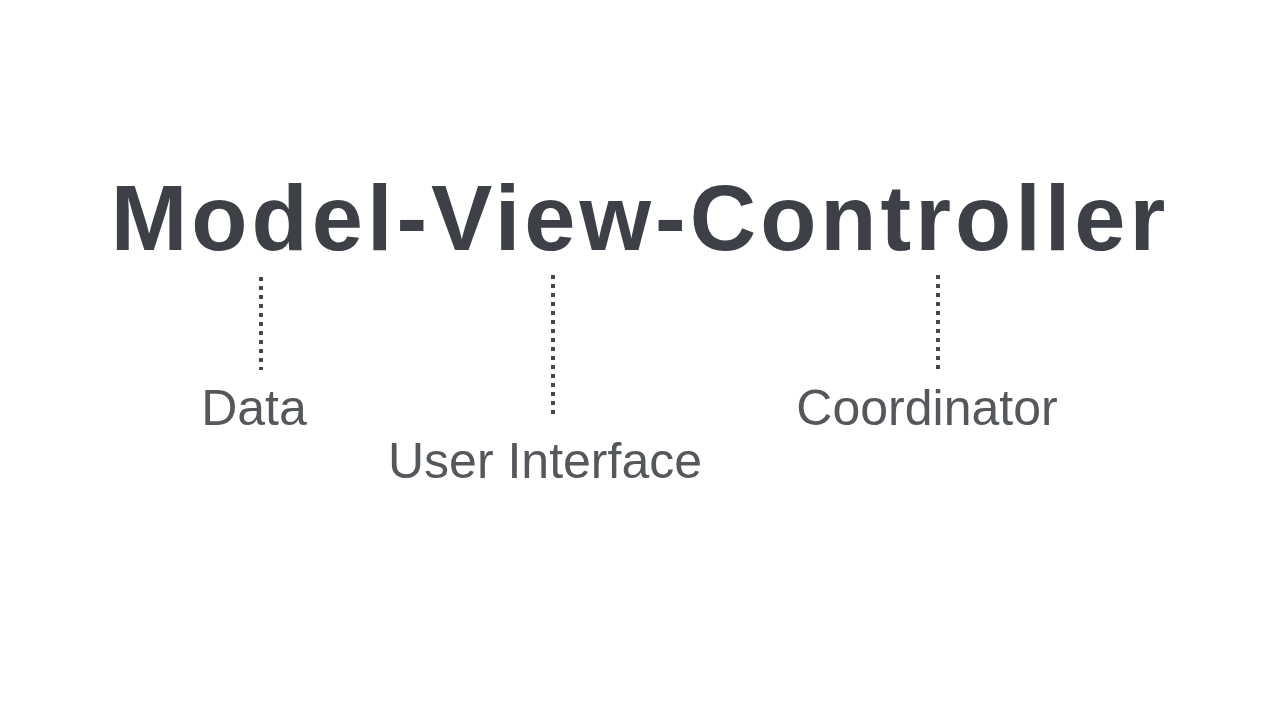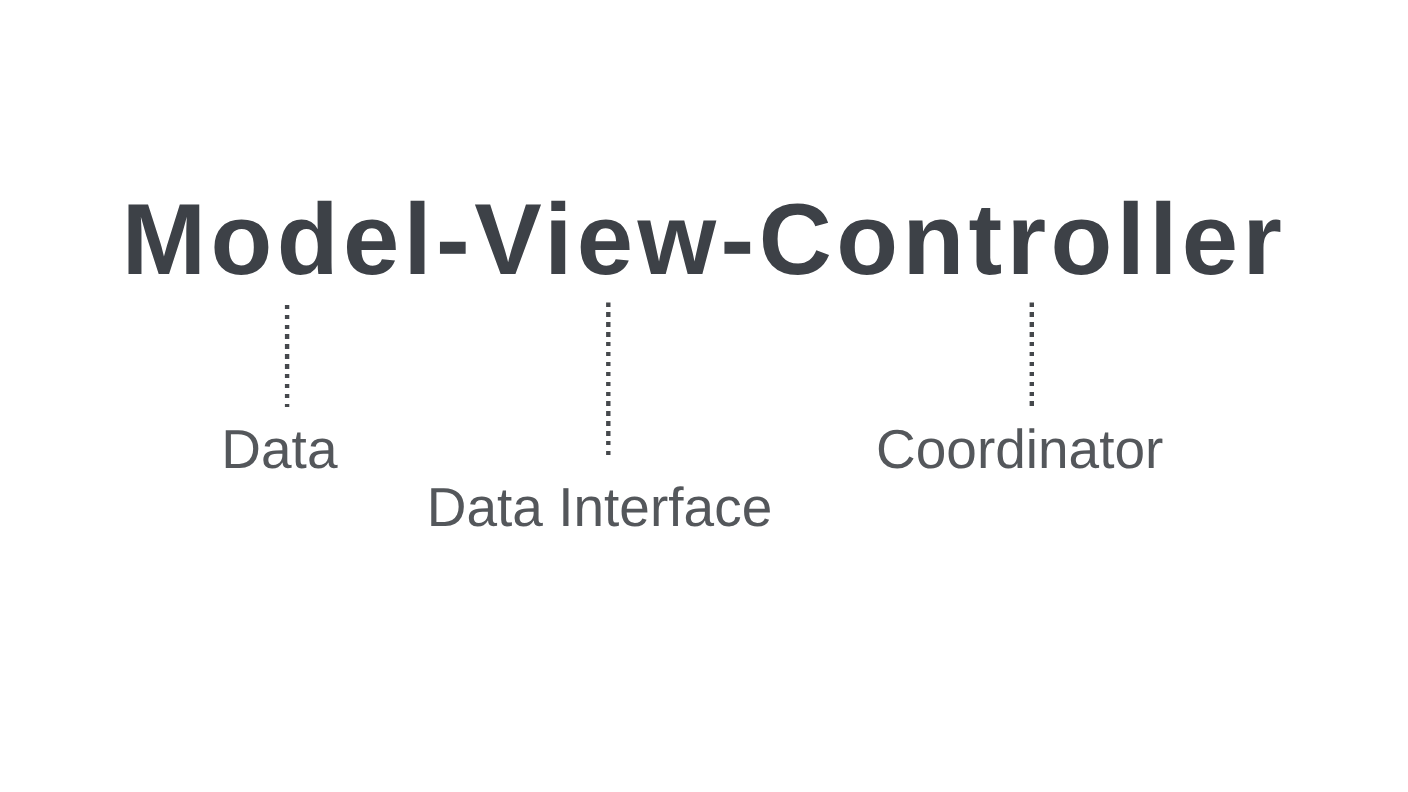--- a/index.html
+++ b/index.html
@@ -66,17 +66,17 @@
   <h1 class="title">Model-View-Controller</h1>
 
   <div class="connector model"></div>
 
   <div class="connector view"></div>
 
   <div class="connector controller"></div>
 
   <div class="label data">Data</div>
 
-  <div class="label ui">Data Interface</div>
+  <div class="label ui">User Interface</div>
 
   <div class="label coordinator">Coordinator</div>
 
 </div>
 
 </body></html>

